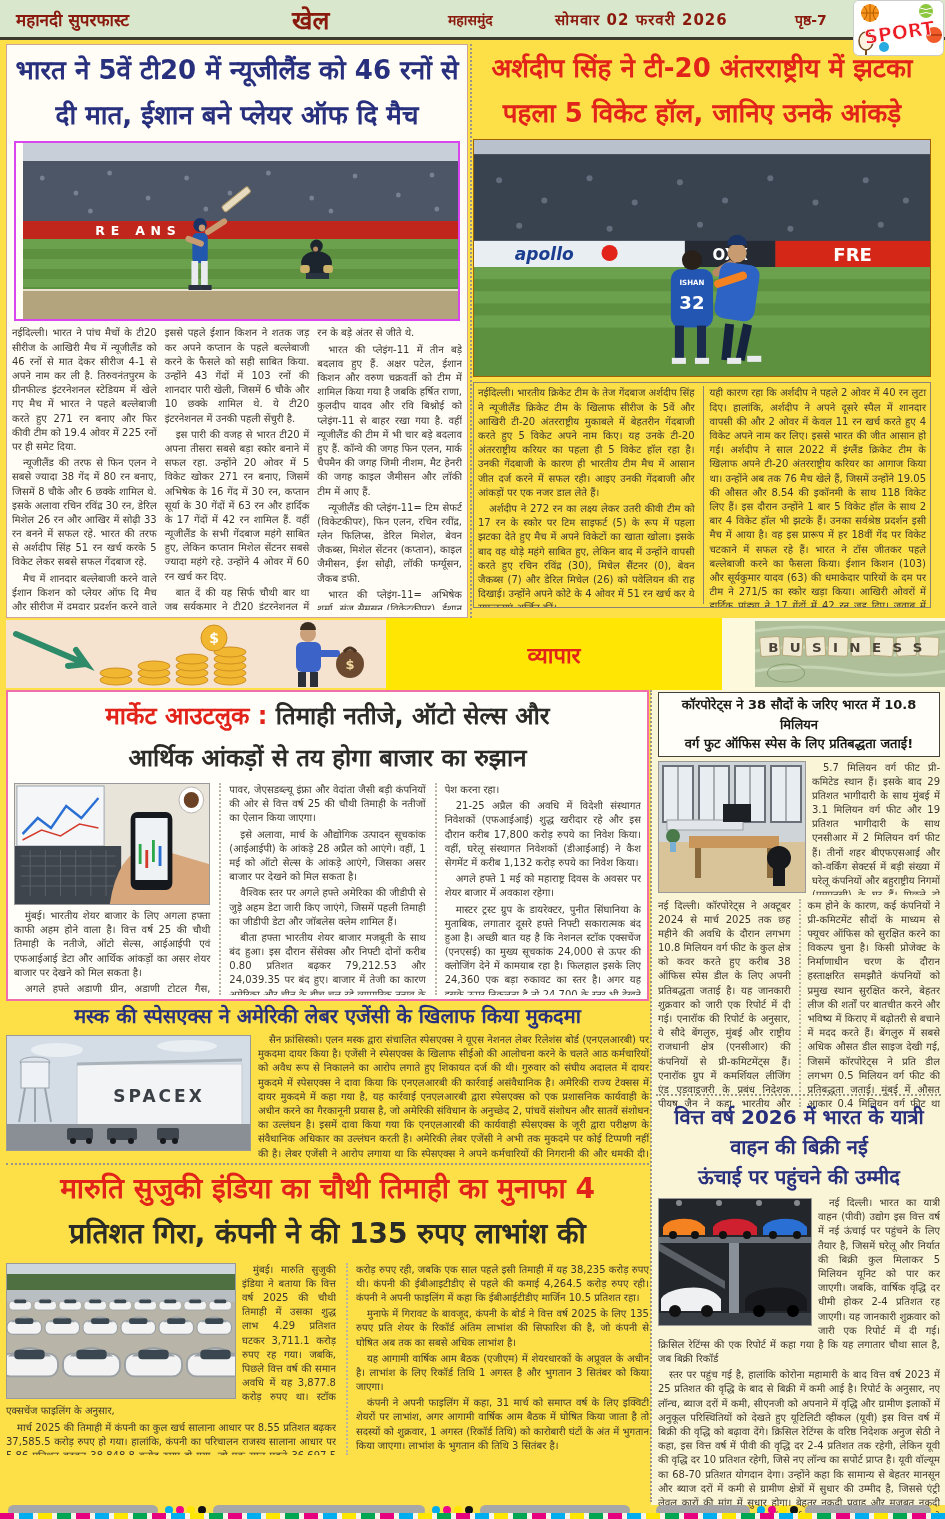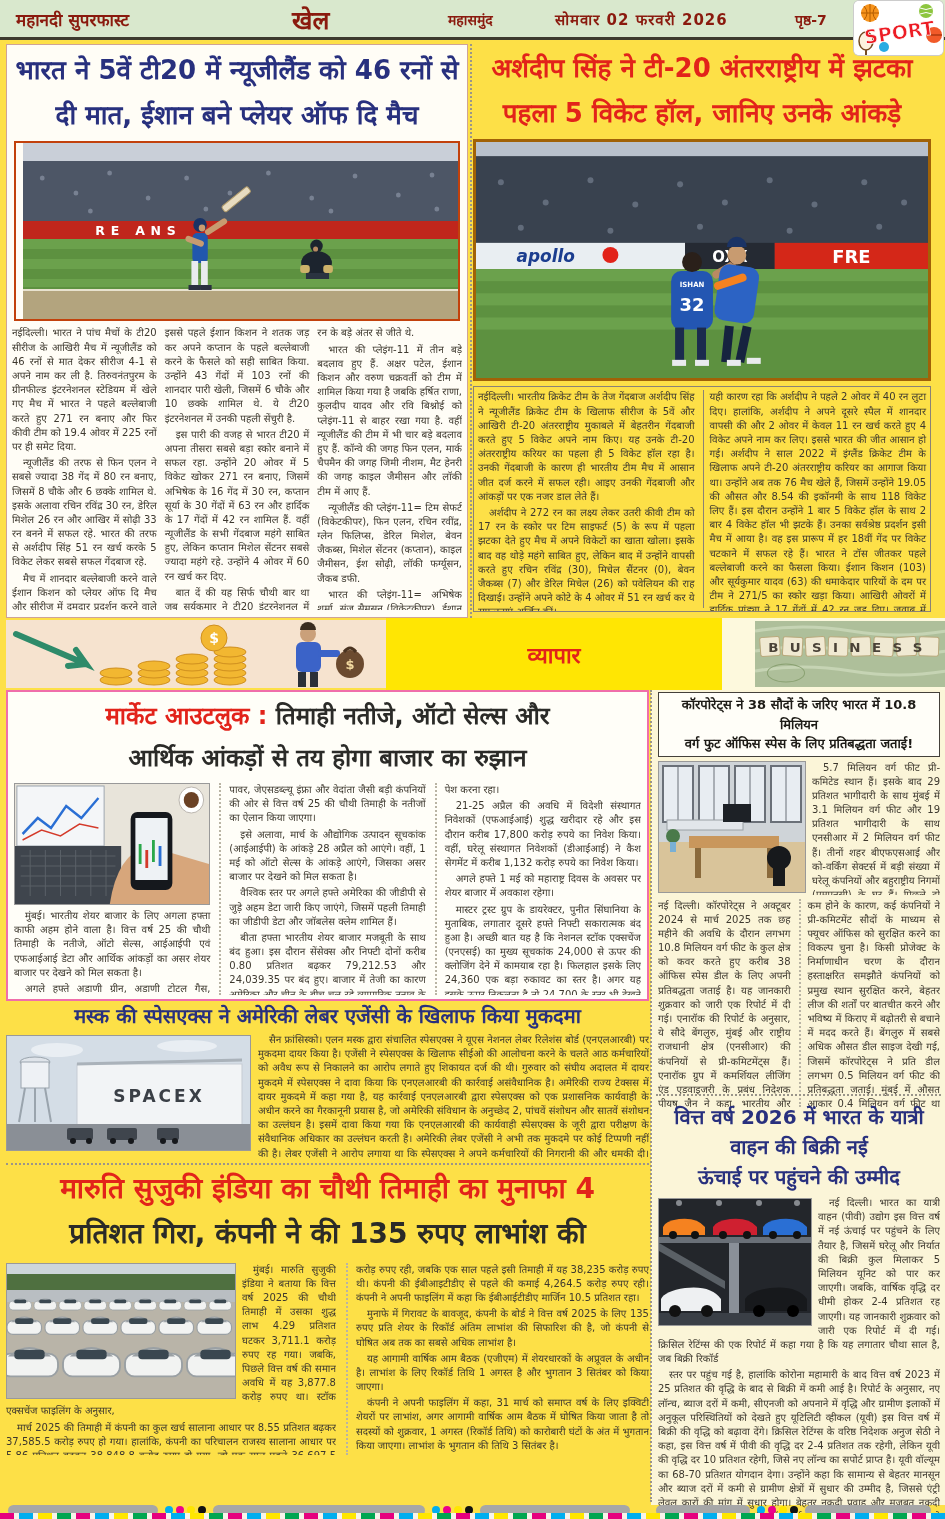--- a/index.html
+++ b/index.html
@@ -21,27 +21,27 @@
   .btxt p{margin:0 0 2px 0;font-size:10px;line-height:1.42;color:#3d382e;text-align:justify;text-indent:11px;}
   .btxt p:first-child{text-indent:0;}
   .clip{overflow:hidden;}
   .dotv{border-left:2px dotted #9a958a;}
   .doth{border-top:2px dotted #9a958a;}
 
   
   #sleft{left:6px;top:44px;width:462px;height:574px;border:1px solid #cfa396;background:#fffdf6;box-sizing:border-box;padding:3px 5px;}
   .hl-navy{color:#28307e;font-weight:bold;font-size:26px;line-height:1.72;text-align:center;}
   .hl-red{color:#e2231a;font-weight:bold;font-size:26px;line-height:1.72;text-align:center;}
-  #sleft .photo{margin:4px 2px 5px 2px;height:176px;border:2px solid #c2410c;padding-left:7px;}
+  #sleft .photo{margin:4px 2px 5px 2px;height:176px;border:2px solid #d946ef;padding-left:7px;}
   .cols{display:flex;gap:8px;}
   .cols>div{flex:1;}
 
   
   #sright{left:470px;top:44px;width:464px;height:574px;box-sizing:border-box;padding:2px 3px;}
-  #sright .photo{margin:4px 0 5px 0;height:236px;border:3px solid #a16207;}
+  #sright .photo{margin:4px 0 5px 0;height:236px;border:1px solid #a16207;}
   #sright .cols{border:1px solid #8a8276;padding:3px 4px;height:218px;}
   #sright .cols>div+div{border-left:1px solid #8a8276;padding-left:6px;}
   #divider-sports{left:470px;top:44px;height:574px;}
 
   
   #banner-illus{left:6px;top:620px;width:380px;height:68px;}
   #banner-yellow{left:386px;top:618px;width:336px;height:72px;background:#ffe603;display:flex;align-items:center;justify-content:center;}
   #banner-yellow .t{color:#e2231a;font-size:22px;font-weight:bold;}
   #banner-cream{left:722px;top:618px;width:223px;height:72px;background:#fdf9dd;}
   #banner-biz{left:755px;top:621px;width:192px;height:66px;}

